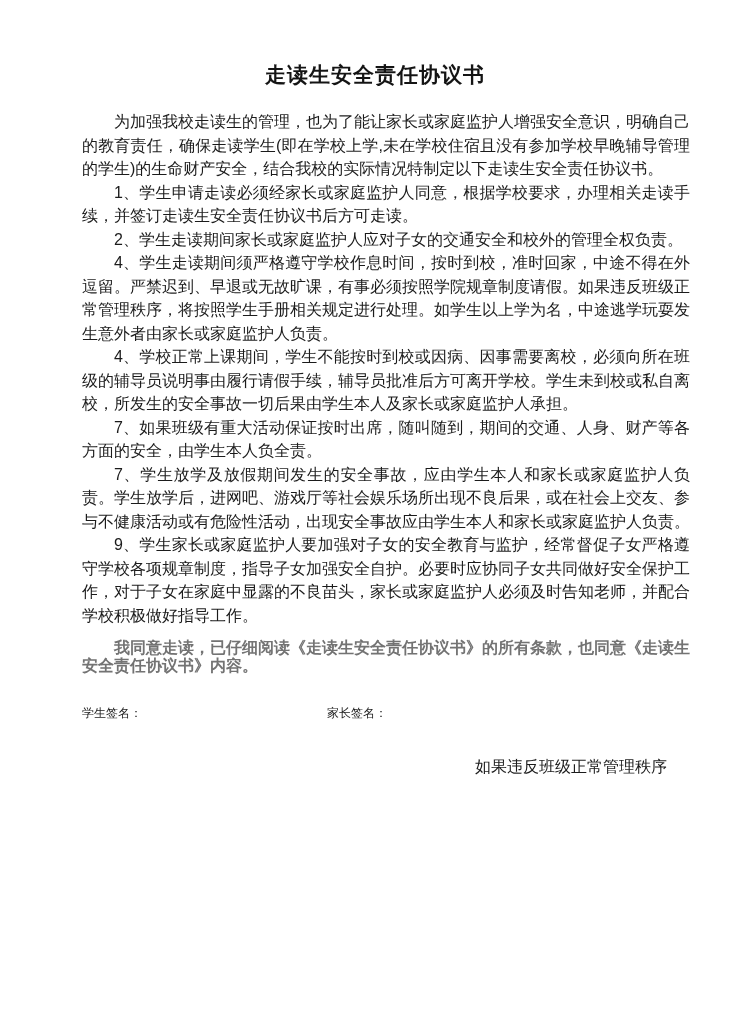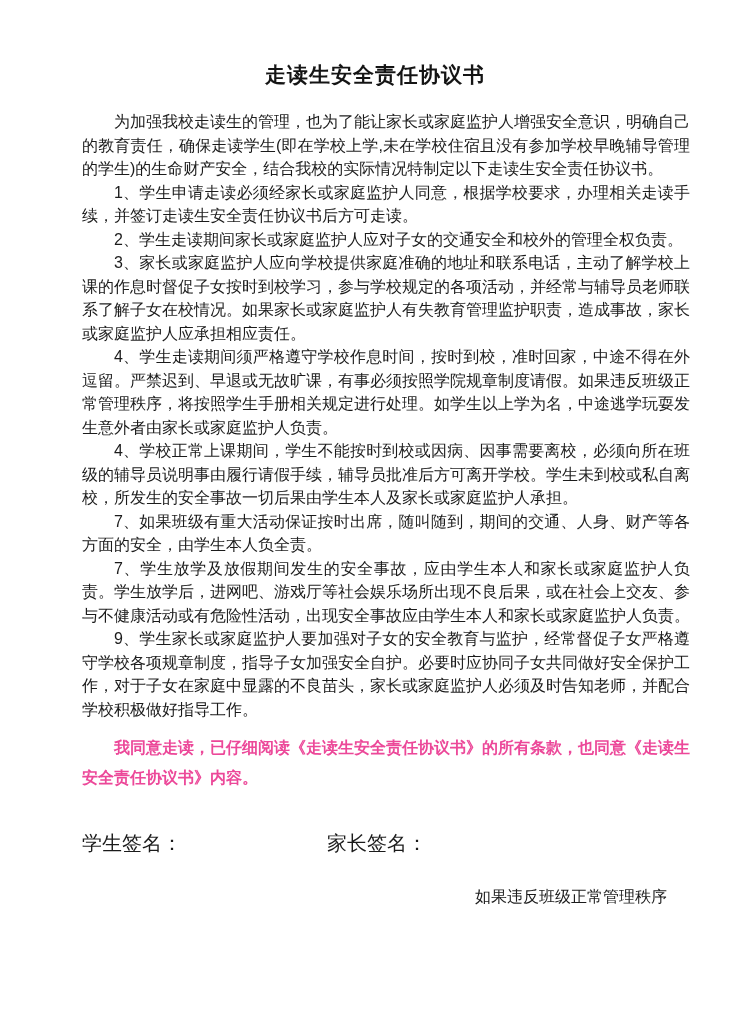--- a/index.html
+++ b/index.html
@@ -33,27 +33,27 @@
   .para {
     font-size: 16px;
     line-height: 23.5px;
     margin: 0;
     text-indent: 2em;
     text-align: justify;
     overflow-wrap: break-word;
   }
   .agreement {
     font-weight: bold;
-    line-height: 30px;
+    line-height: 18px;
     margin-top: 12px;
-    color: #ec4899;
+    color: #737373;
   }
   .sign-row {
-    margin-top: 40px;
-    font-size: 20px;
+    margin-top: 28px;
+    font-size: 12px;
     line-height: 20px;
     white-space: nowrap;
     font-family: Liberation Serif, serif;
   }
   .sign-row .sign-label-student {
     display: inline-block;
     width: 245px;
   }
   .doc-date {
     margin-top: 34px;
@@ -67,21 +67,20 @@
 <body>
 
 <div class="page">
   <h1 class="doc-title">走读生安全责任协议书</h1>
 
   <p class="para intro">为加强我校走读生的管理，也为了能让家长或家庭监护人增强安全意识，明确自己的教育责任，确保走读学生(即在学校上学,未在学校住宿且没有参加学校早晚辅导管理的学生)的生命财产安全，结合我校的实际情况特制定以下走读生安全责任协议书。</p>
 
   <div id="clauses">
       <p class="para">1、学生申请走读必须经家长或家庭监护人同意，根据学校要求，办理相关走读手续，并签订走读生安全责任协议书后方可走读。</p>
       <p class="para">2、学生走读期间家长或家庭监护人应对子女的交通安全和校外的管理全权负责。</p>
-      <p class="para">3、家长或家庭监护人应向学校提供家庭准确的地址和联系电话，主动了解学校上课的作息时督促子女按时到校学习，参与学校规定的各项活动，并经常与辅导员老师联系了解子女在校情况。如果家长或家庭监护人有失教育管理监护职责，造成事故，家长或家庭监护人应承担相应责任。</p>
       <p class="para">4、学生走读期间须严格遵守学校作息时间，按时到校，准时回家，中途不得在外逗留。严禁迟到、早退或无故旷课，有事必须按照学院规章制度请假。如果违反班级正常管理秩序，将按照学生手册相关规定进行处理。如学生以上学为名，中途逃学玩耍发生意外者由家长或家庭监护人负责。</p>
       <p class="para">4、学校正常上课期间，学生不能按时到校或因病、因事需要离校，必须向所在班级的辅导员说明事由履行请假手续，辅导员批准后方可离开学校。学生未到校或私自离校，所发生的安全事故一切后果由学生本人及家长或家庭监护人承担。</p>
       <p class="para">7、如果班级有重大活动保证按时出席，随叫随到，期间的交通、人身、财产等各方面的安全，由学生本人负全责。</p>
       <p class="para">7、学生放学及放假期间发生的安全事故，应由学生本人和家长或家庭监护人负责。学生放学后，进网吧、游戏厅等社会娱乐场所出现不良后果，或在社会上交友、参与不健康活动或有危险性活动，出现安全事故应由学生本人和家长或家庭监护人负责。</p>
       <p class="para">9、学生家长或家庭监护人要加强对子女的安全教育与监护，经常督促子女严格遵守学校各项规章制度，指导子女加强安全自护。必要时应协同子女共同做好安全保护工作，对于子女在家庭中显露的不良苗头，家长或家庭监护人必须及时告知老师，并配合学校积极做好指导工作。</p>
     </div>
 
   <p class="para agreement">我同意走读，已仔细阅读《走读生安全责任协议书》的所有条款，也同意《走读生安全责任协议书》内容。</p>
 
   <div class="sign-row">

